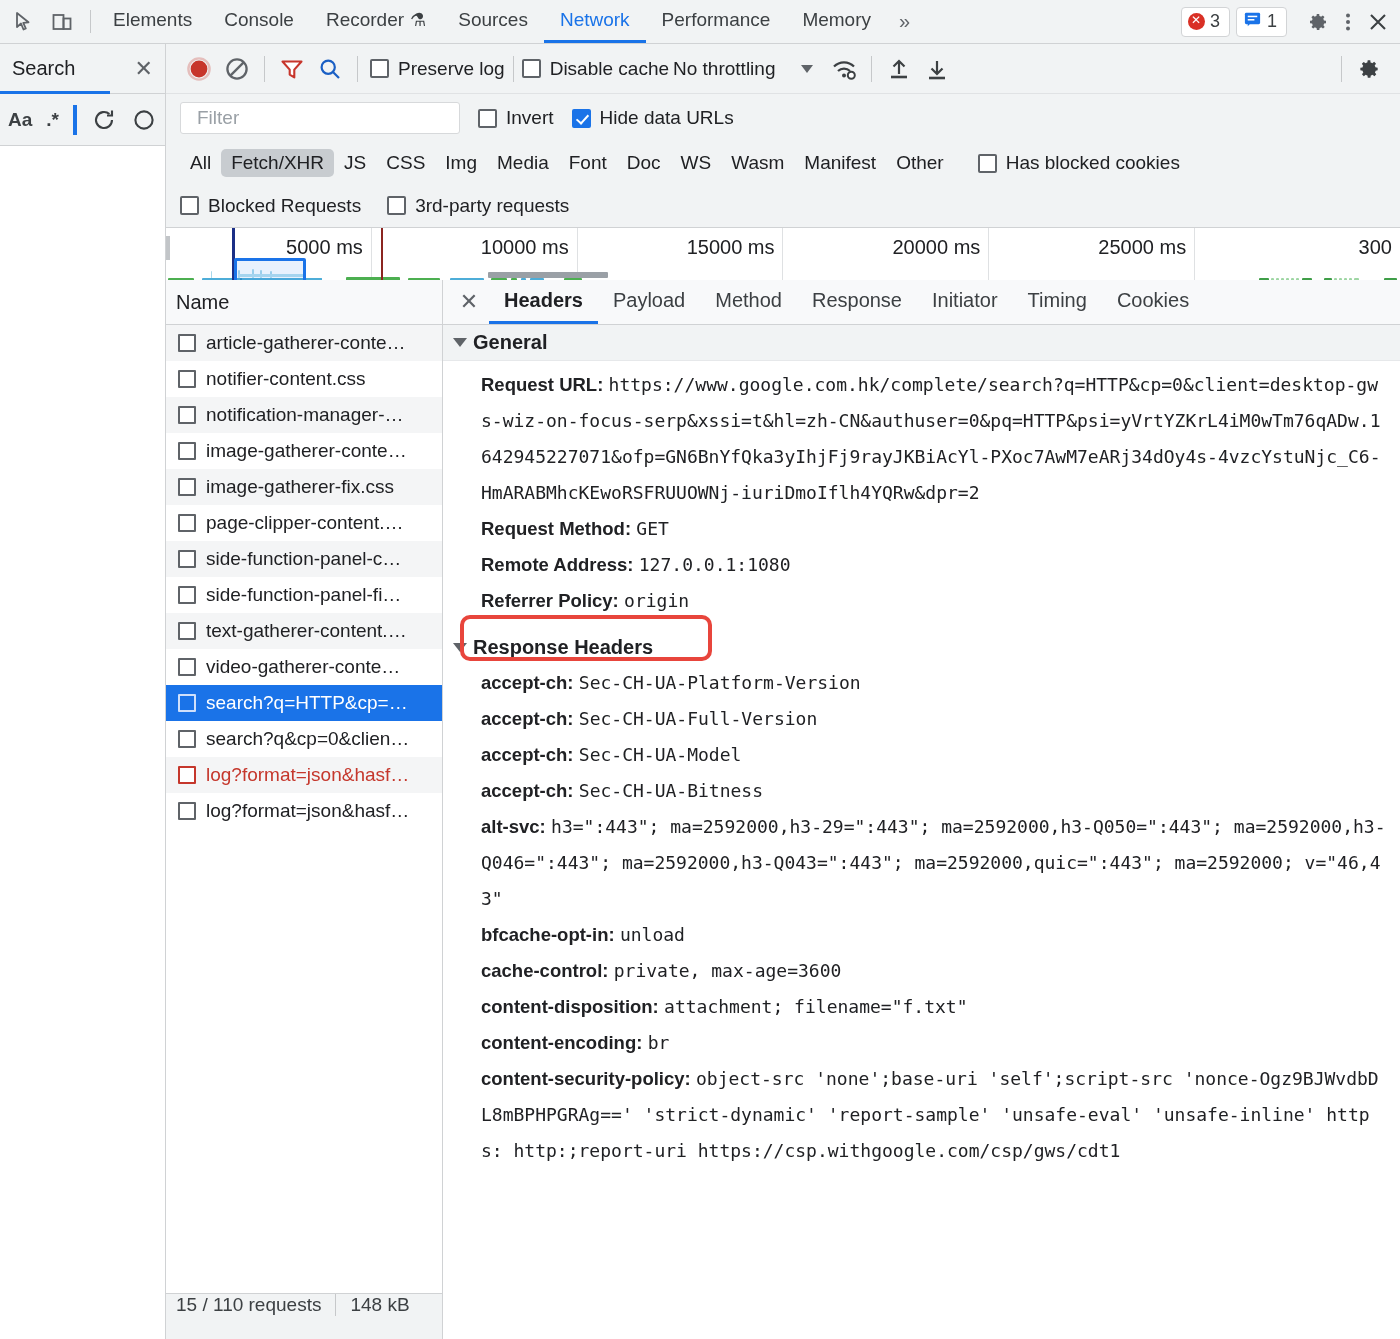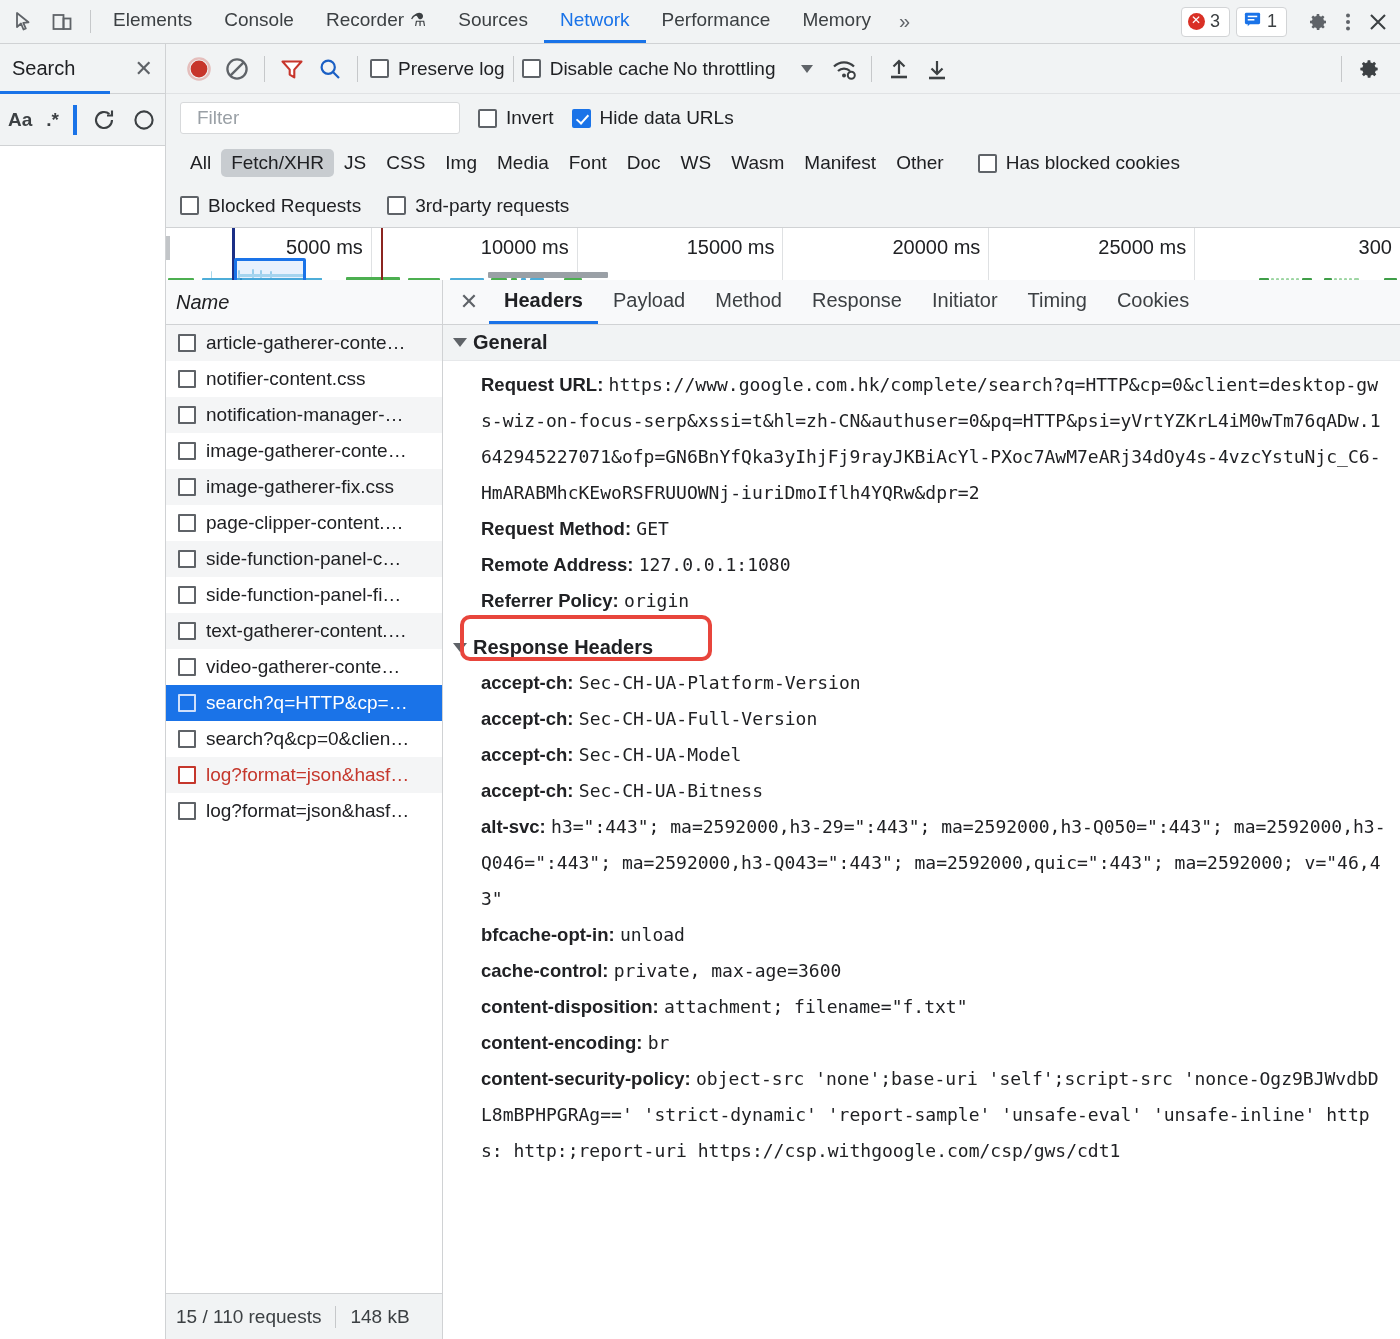--- a/index.html
+++ b/index.html
@@ -118,35 +118,35 @@
     position:absolute; top:30px; height:40px; border:3px solid #1a73e8;
     background:rgba(26,115,232,0.10); border-radius:2px;
   }
   .ov-edge { position:absolute; left:0; top:8px; width:4px; height:24px; background:#c2c5c8; }
 
   
   #lower { position:absolute; left:0; right:0; top:236px; bottom:0; display:flex; }
   #reqlist { width:277px; border-right:1px solid #d0d2d4; display:flex; flex-direction:column; background:#fff; }
   .rl-head {
     height:45px; display:flex; align-items:center; padding:0 0 0 10px;
-    font-size:20px; color:#202124; background:#f8f9fa; border-bottom:1px solid #d0d2d4;font-style:italic;
+    font-size:20px; color:#202124; background:#f8f9fa; border-bottom:1px solid #d0d2d4;
   }
   .rl-rows { flex:1; overflow:hidden; }
   .rrow {
     height:36px; display:flex; align-items:center; gap:10px; padding:0 6px 0 12px;
     font-size:19px; color:#202124; cursor:pointer; white-space:nowrap;
   }
   .rrow:nth-child(odd) { background:#f4f5f6; }
   .rrow.selected { background:#1a73e8; color:#fff; }
   .rrow.err { color:#c5372c; }
   .rcb { width:18px; height:18px; border:2px solid #5f6368; background:#fff; flex:none; border-radius:1px; }
   .rrow.err .rcb { border-color:#c5372c; }
   .rrow.selected .rcb { border-color:#cfe0fb; background:#1a73e8; }
   .rl-foot {
-    height:46px; display:flex; align-items:center; gap:0; padding:0 10px;
+    height:46px; display:flex; align-items:flex-start; gap:0; padding:0 10px;
     background:#f1f3f4; border-top:1px solid #d0d2d4; font-size:19px; color:#3c4043;
   }
   .rl-foot .fsep { width:1px; height:22px; background:#c6c8ca; margin:0 14px; }
 
   
   #detail { flex:1; display:flex; flex-direction:column; background:#fff; min-width:0; position:relative; }
   .dt-tabs {
     height:45px; display:flex; align-items:stretch; background:#f8f9fa;
     border-bottom:1px solid #d0d2d4; padding-left:6px;
   }

